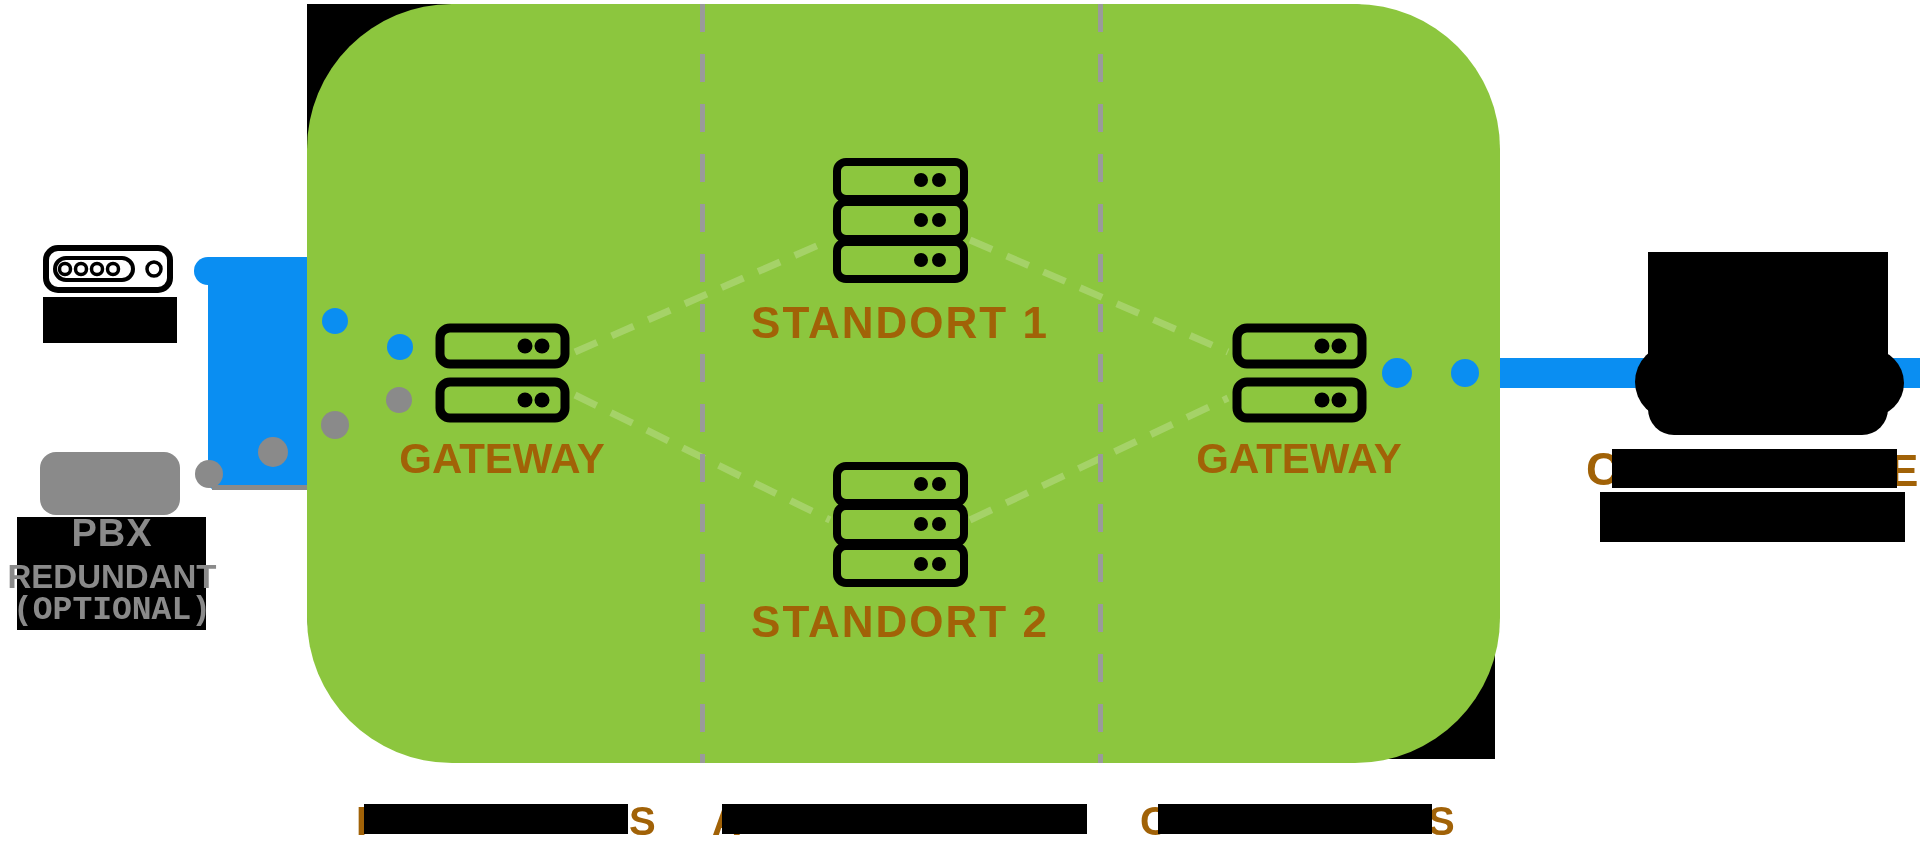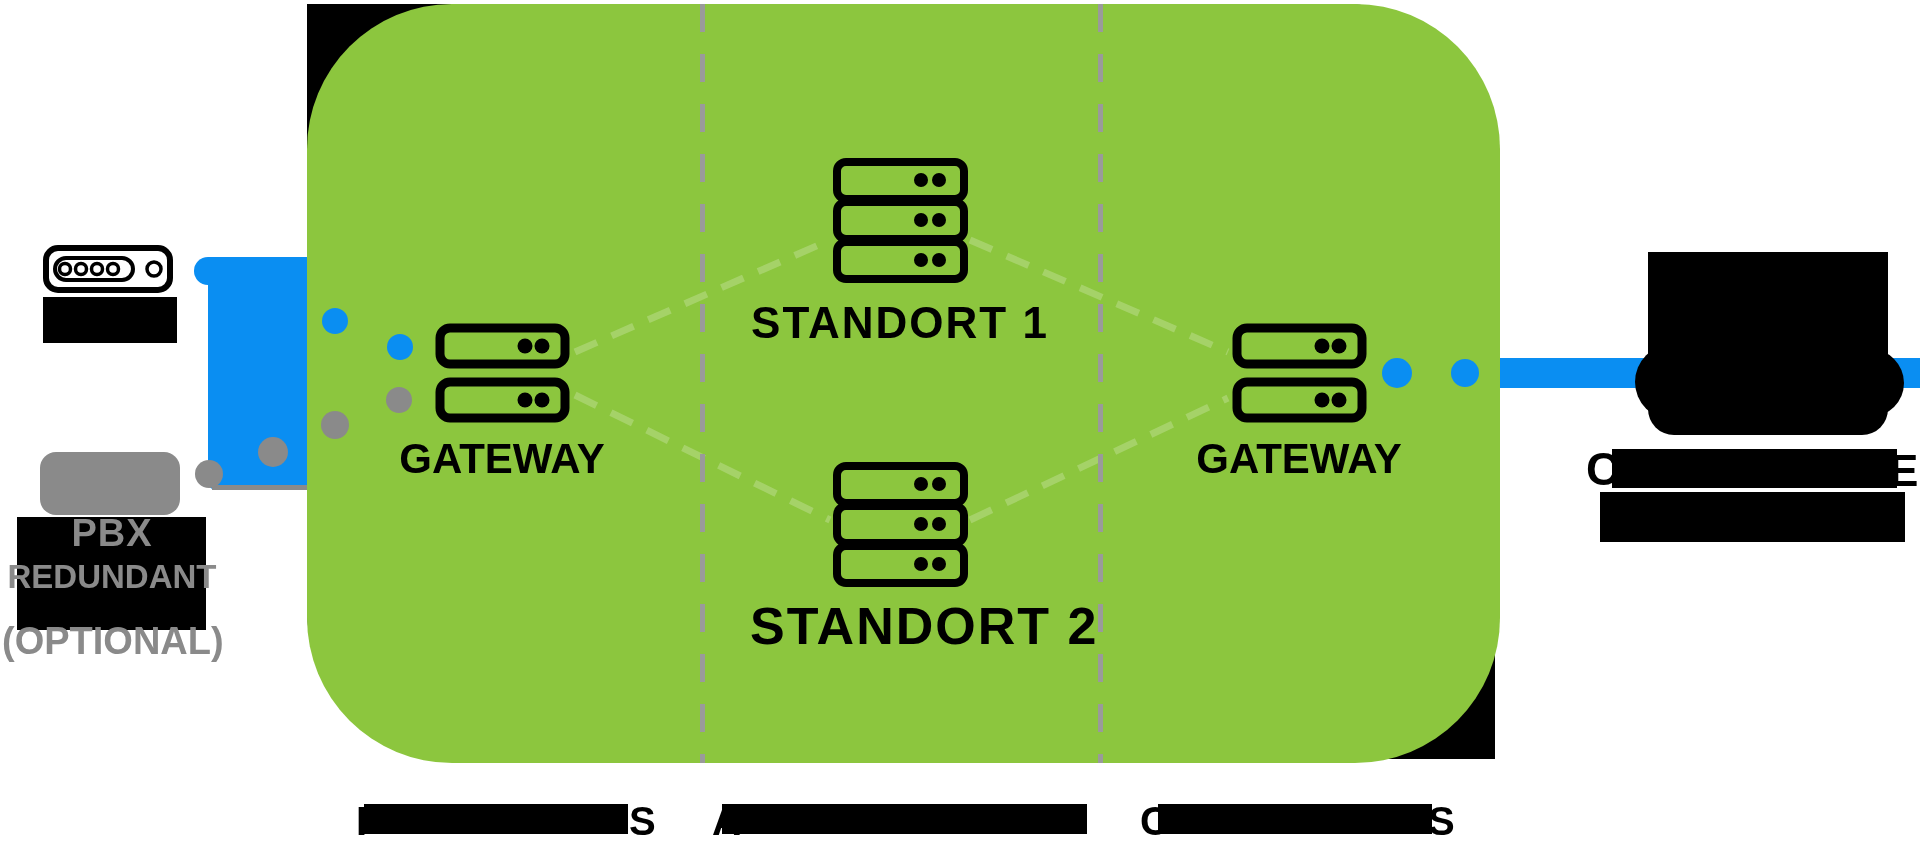--- a/index.html
+++ b/index.html
@@ -1,19 +1,19 @@
 <!DOCTYPE html>
 <html><head>
 <meta charset="utf-8">
 <style>
   html,body{margin:0;padding:0;background:#fff;}
   .stage{position:relative;width:1920px;height:863px;overflow:hidden;background:#fff;
          font-family:"Liberation Sans",sans-serif;}
   .abs{position:absolute;}
-  .txt{font-weight:bold;color:#000000;white-space:nowrap;line-height:1;}
+  .txt{font-weight:bold;color:#a16207;white-space:nowrap;line-height:1;}
   .gray{color:#8a8a8a;}
   .center{text-align:center;}
   .dot{border-radius:50%;}
   .dash-v{background:repeating-linear-gradient(180deg,#9a9a9a 0 28px,transparent 28px 50px);}
 </style>
 </head>
 <body>
 
 <div class="stage">
 
@@ -72,21 +72,21 @@
     </g>
     <g fill="#000">
       <circle cx="88" cy="22" r="7"></circle>
         <circle cx="106" cy="22" r="7"></circle>
       <circle cx="88" cy="62" r="7"></circle>
         <circle cx="106" cy="62" r="7"></circle>
       <circle cx="88" cy="102" r="7"></circle>
         <circle cx="106" cy="102" r="7"></circle>
     </g>
   </svg>
-  <div class="abs txt center" style="left:750px;top:600px;width:300px;font-size:52px;letter-spacing:2px;">STANDORT 2</div>
+  <div class="abs txt center" style="left:750px;top:600px;width:300px;font-size:44px;letter-spacing:2px;">STANDORT 2</div>
 
   <svg class="abs" style="left:1232px;top:323px;" width="135" height="100" viewBox="0 0 135 100">
     <g stroke="#000" stroke-width="9" fill="none">
       <rect x="5" y="5" width="125" height="36" rx="10"></rect>
       <rect x="5" y="59" width="125" height="36" rx="10"></rect>
     </g>
     <g fill="#000">
       <circle cx="90" cy="23" r="7.5"></circle>
         <circle cx="107" cy="23" r="7.5"></circle>
       <circle cx="90" cy="77" r="7.5"></circle>
@@ -109,21 +109,21 @@
   <div class="abs" style="left:43px;top:297px;width:134px;height:46px;background:#000;"></div>
 
   <div class="abs dot" style="left:194px;top:257px;width:28px;height:28px;background:#0a8ef2;"></div>
   <div class="abs" style="left:208px;top:257px;width:99px;height:233px;background:#0a8ef2;border-radius:0 0 0 8px;"></div>
   <div class="abs" style="left:212px;top:485px;width:95px;height:5px;background:#8a8a8a;"></div>
 
   <div class="abs" style="left:40px;top:452px;width:140px;height:63px;background:#8a8a8a;border-radius:16px;"></div>
   <div class="abs" style="left:17px;top:517px;width:189px;height:113px;background:#000;"></div>
   <div class="abs txt gray center" style="left:2px;top:514px;width:220px;font-size:38px;letter-spacing:1px;">PBX</div>
   <div class="abs txt gray center" style="left:2px;top:560px;width:220px;font-size:33px;">REDUNDANT</div>
-  <div class="abs txt gray center" style="left:2px;top:622px;width:220px;font-size:38px;">(OPTIONAL)</div>
+  <div class="abs txt gray center" style="left:2px;top:594px;width:220px;font-size:33px;font-family:Liberation Mono, monospace;">(OPTIONAL)</div>
 
   <div class="abs dot" style="left:322px;top:308px;width:26px;height:26px;background:#0a8ef2;"></div>
   <div class="abs dot" style="left:387px;top:334px;width:26px;height:26px;background:#0a8ef2;"></div>
   <div class="abs dot" style="left:195px;top:460px;width:28px;height:28px;background:#8a8a8a;"></div>
   <div class="abs dot" style="left:258px;top:437px;width:30px;height:30px;background:#8a8a8a;"></div>
   <div class="abs dot" style="left:321px;top:411px;width:28px;height:28px;background:#8a8a8a;"></div>
   <div class="abs dot" style="left:386px;top:387px;width:26px;height:26px;background:#8a8a8a;"></div>
 
   <div class="abs dot" style="left:1382px;top:358px;width:30px;height:30px;background:#0a8ef2;"></div>
   <div class="abs dot" style="left:1451px;top:359px;width:28px;height:28px;background:#0a8ef2;"></div>

